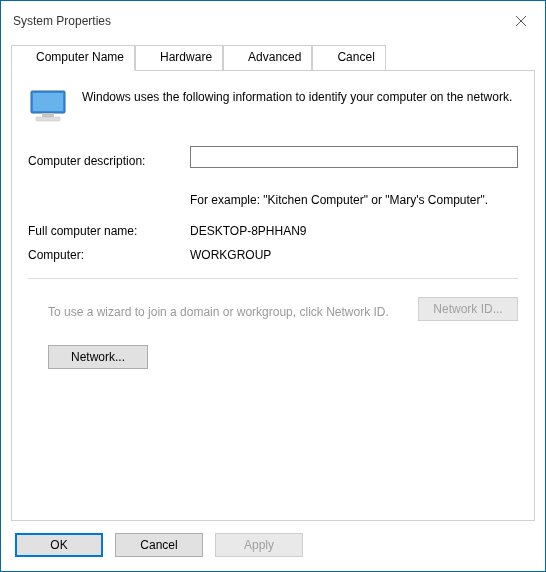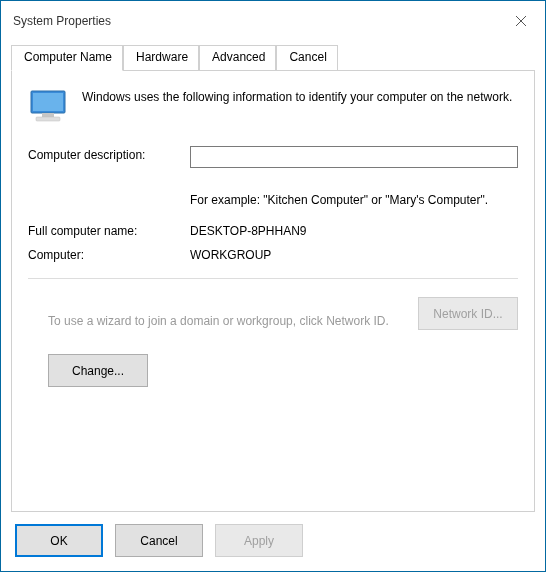--- a/index.html
+++ b/index.html
@@ -47,21 +47,21 @@
     display: flex;
     flex-direction: column;
   }
   .tab-strip {
     display: flex;
     align-items: flex-end;
     position: relative;
     z-index: 2;
   }
   .tab {
-    padding: 4px 10px 6px 12px;
+    padding: 4px 10px 6px 24px;
     border: 1px solid #d0d0d0;
     border-bottom: none;
     background: #fff;
     margin-right: 0;
     font-size: 12px;
     position: relative;
     cursor: default;
   }
   .tab.active {
     background: #fff;
@@ -84,21 +84,21 @@
   .intro-row {
     display: flex;
     align-items: flex-start;
     gap: 14px;
     margin-bottom: 18px;
   }
   .monitor-icon svg { width: 40px; height: 36px; }
   .intro-text { flex: 1; line-height: 1.35; }
   .field-row {
     display: flex;
-    align-items: flex-start;
+    align-items: flex-end;
     margin-bottom: 24px;
   }
   .field-label {
     width: 162px;
     padding-top: 2px;
   }
   .field-value {
     flex: 1;
   }
   .text-input {
@@ -130,21 +130,21 @@
     margin-top: 18px;
     margin-left: 20px;
   }
   .action-text {
     flex: 1;
     line-height: 1.4;
   }
   .action-text.disabled { color: #9a9a9a; }
   .win-btn {
     min-width: 100px;
-    height: 33px;
+    height: 24px;
     border: 1px solid #adadad;
     background: #e1e1e1;
     font-family: inherit;
     font-size: 12px;
     padding: 0 12px;
     cursor: default;
     color: #000;
   }
   .win-btn.disabled {
     color: #a0a0a0;
@@ -227,21 +227,21 @@
       </div>
 
       <hr class="sep">
 
       <div class="action-row">
         <div class="action-text disabled">To use a wizard to join a domain or workgroup, click Network ID.</div>
         <button class="win-btn disabled">Network ID...</button>
       </div>
 
       <div class="action-row" style="margin-top:24px">
-        <button class="win-btn">Change...</button>
+        <button class="win-btn">Network...</button>
       </div>
 
     </div>
   </div>
 
   <div class="footer">
     <button class="win-btn primary">OK</button>
     <button class="win-btn">Cancel</button>
     <button class="win-btn disabled">Apply</button>
   </div>

